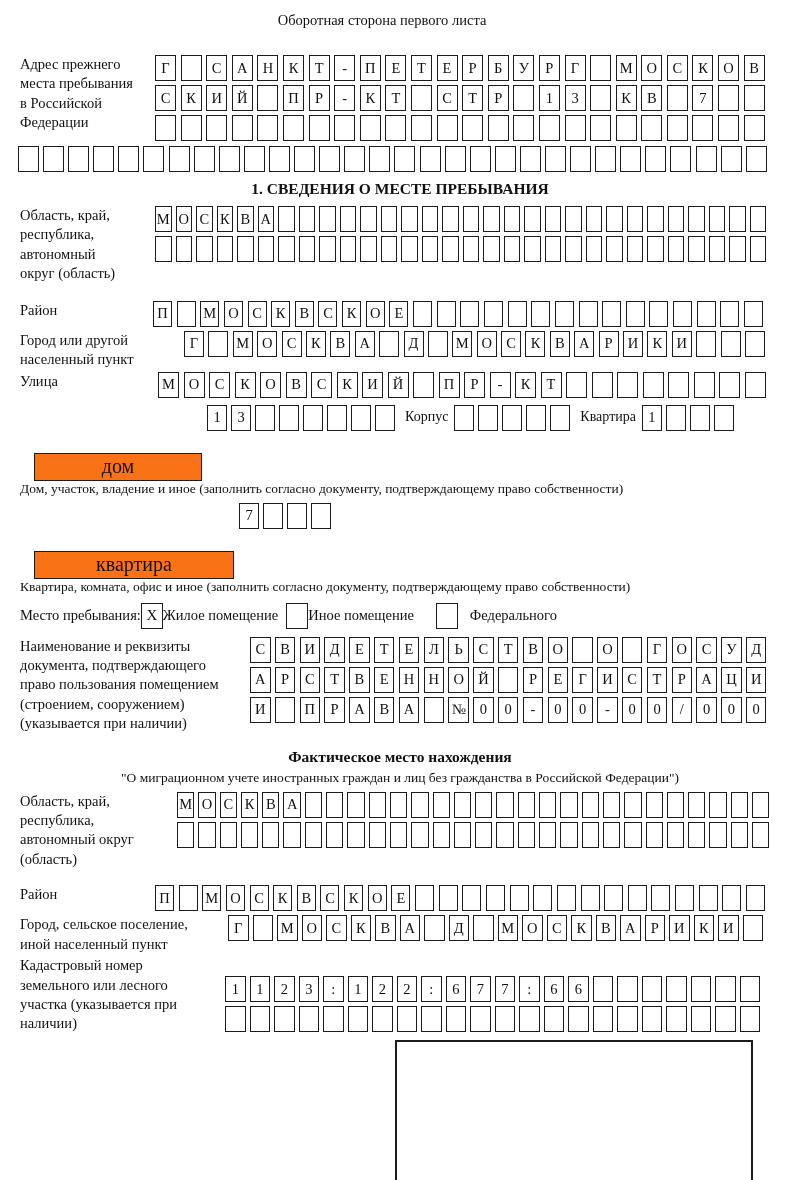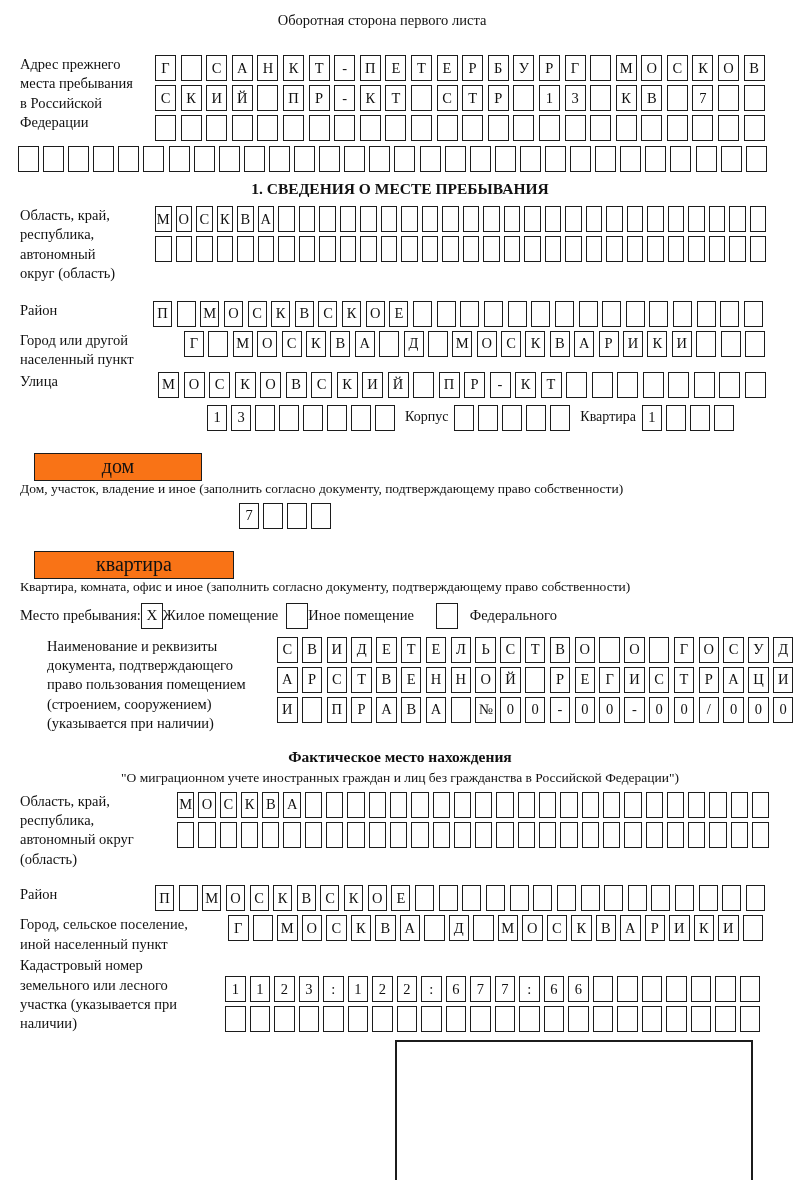--- a/index.html
+++ b/index.html
@@ -360,21 +360,21 @@
     <div class="flabel">Место пребывания:</div>
     <div class="chk">X</div>
     <div class="flabel">Жилое помещение</div>
     <div class="chk" style="margin-left:8px;"></div>
     <div class="flabel">Иное помещение</div>
     <div class="chk" style="margin-left:22px;"></div>
     <div class="flabel" style="margin-left:12px;">Федерального</div>
   </div>
 
   <div class="frow" style="margin-top:8px;">
-    <div class="flabel" style="width:230px; padding-right:16px;margin-left:27px;">Наименование и реквизиты документа, подтверждающего право пользования помещением (строением, сооружением) (указывается при наличии)</div>
+    <div class="flabel" style="width:230px; padding-right:16px;">Наименование и реквизиты документа, подтверждающего право пользования помещением (строением, сооружением) (указывается при наличии)</div>
     <div>
       <div class="boxrow" style="--cw:20.5px; --g:4.3px;">
           <span class="cell">С</span>
           <span class="cell">В</span>
           <span class="cell">И</span>
           <span class="cell">Д</span>
           <span class="cell">Е</span>
           <span class="cell">Т</span>
           <span class="cell">Е</span>
           <span class="cell">Л</span>

